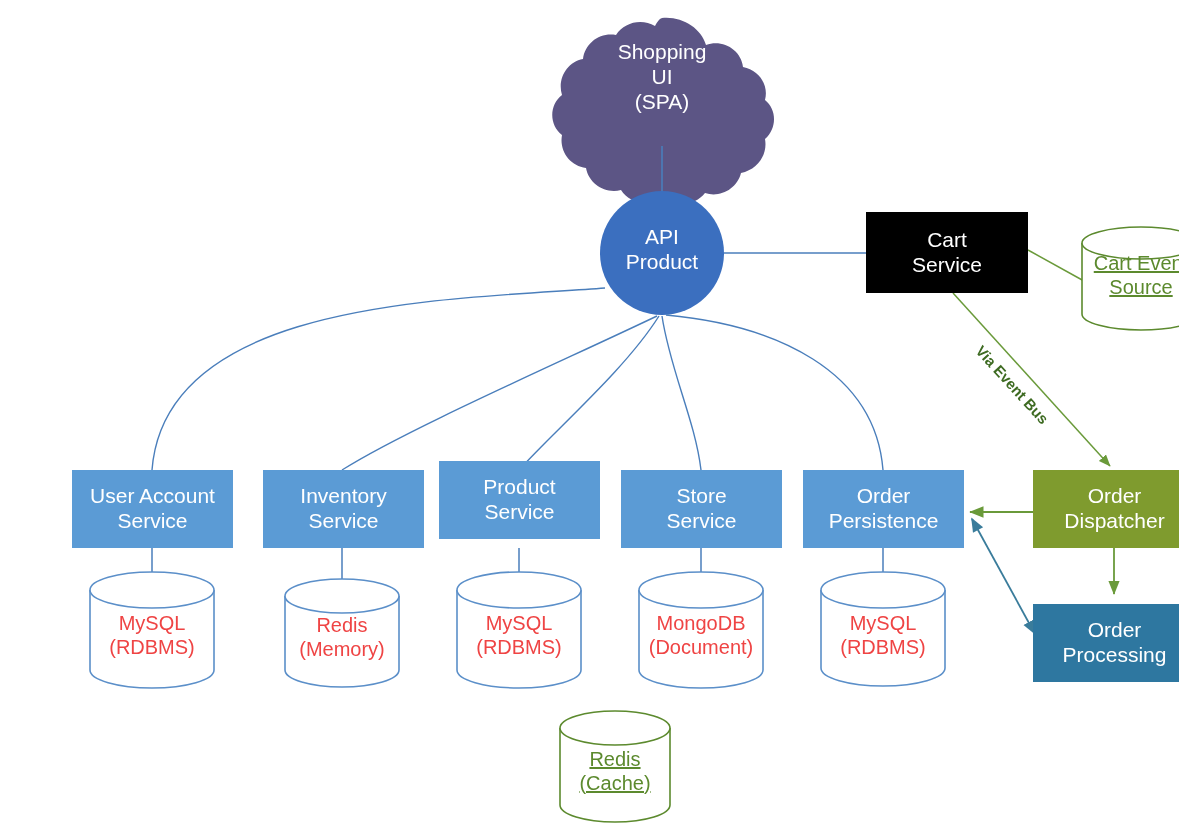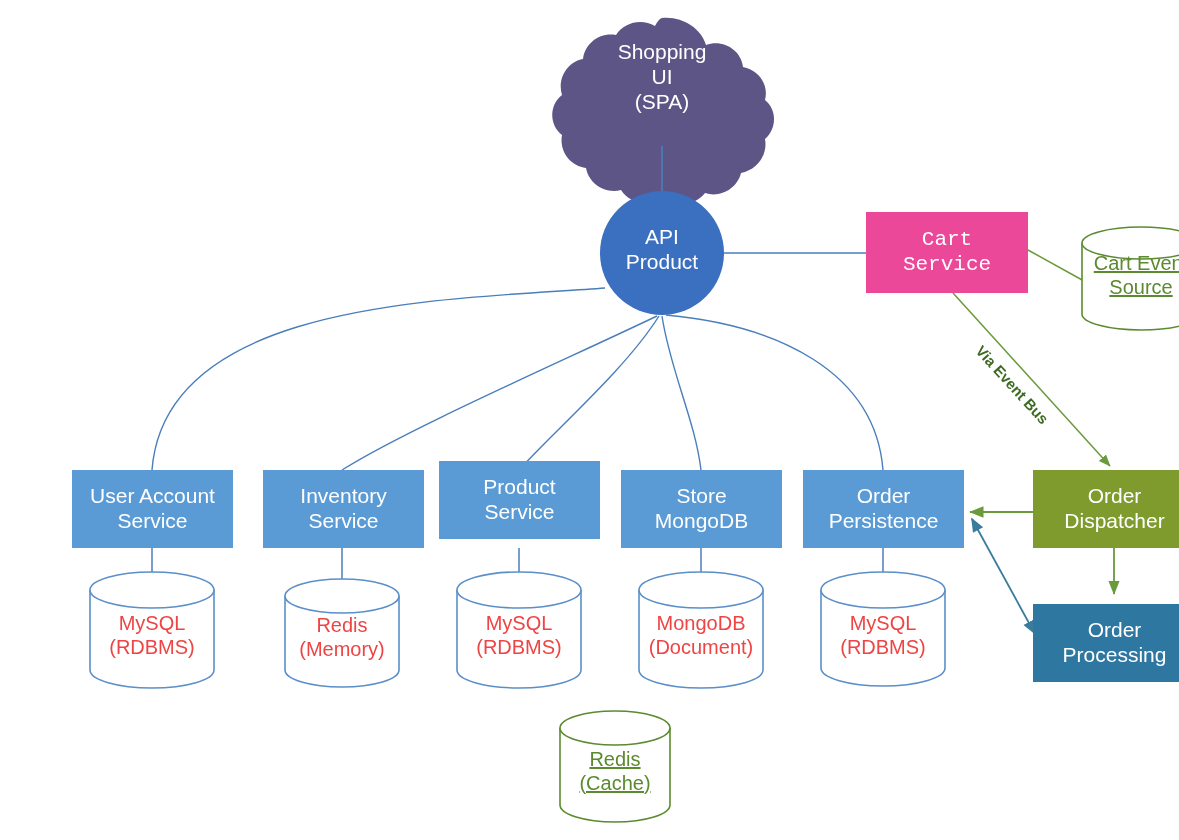--- a/index.html
+++ b/index.html
@@ -32,21 +32,21 @@
     justify-content: center;
     text-align: center;
     line-height: 1.18;
     white-space: pre-line;
   }
   .box {
     color: #ffffff;
     font-size: 21px;
   }
   .box.svc   { background: #5B9BD5; }
-  .box.cart  { background: #ec4899; font-family: Liberation Mono, monospace; }
+  .box.cart  { background: #000000; }
   .box.disp  { background: #7F9B2E; }
   .box.proc  { background: #2E77A0; }
 
   .cloud-label {
     position: absolute;
     color: #ffffff;
     font-size: 21px;
     text-align: center;
     line-height: 1.18;
     white-space: pre-line;
@@ -219,21 +219,21 @@
   <div class="node box svc" style="left:218px; top:470px; width:161px; height:78px;">
     <span>Inventory
 Service</span>
   </div>
   <div class="node box svc" style="left:394px; top:461px; width:161px; height:78px;">
     <span>Product
 Service</span>
   </div>
   <div class="node box svc" style="left:576px; top:470px; width:161px; height:78px;">
     <span>Store
-MongoDB</span>
+Service</span>
   </div>
   <div class="node box svc" style="left:758px; top:470px; width:161px; height:78px;">
     <span>Order
 Persistence</span>
   </div>
 
   <div class="node box disp" style="left:988px; top:470px; width:163px; height:78px;">
     <span>Order
 Dispatcher</span>
   </div>

